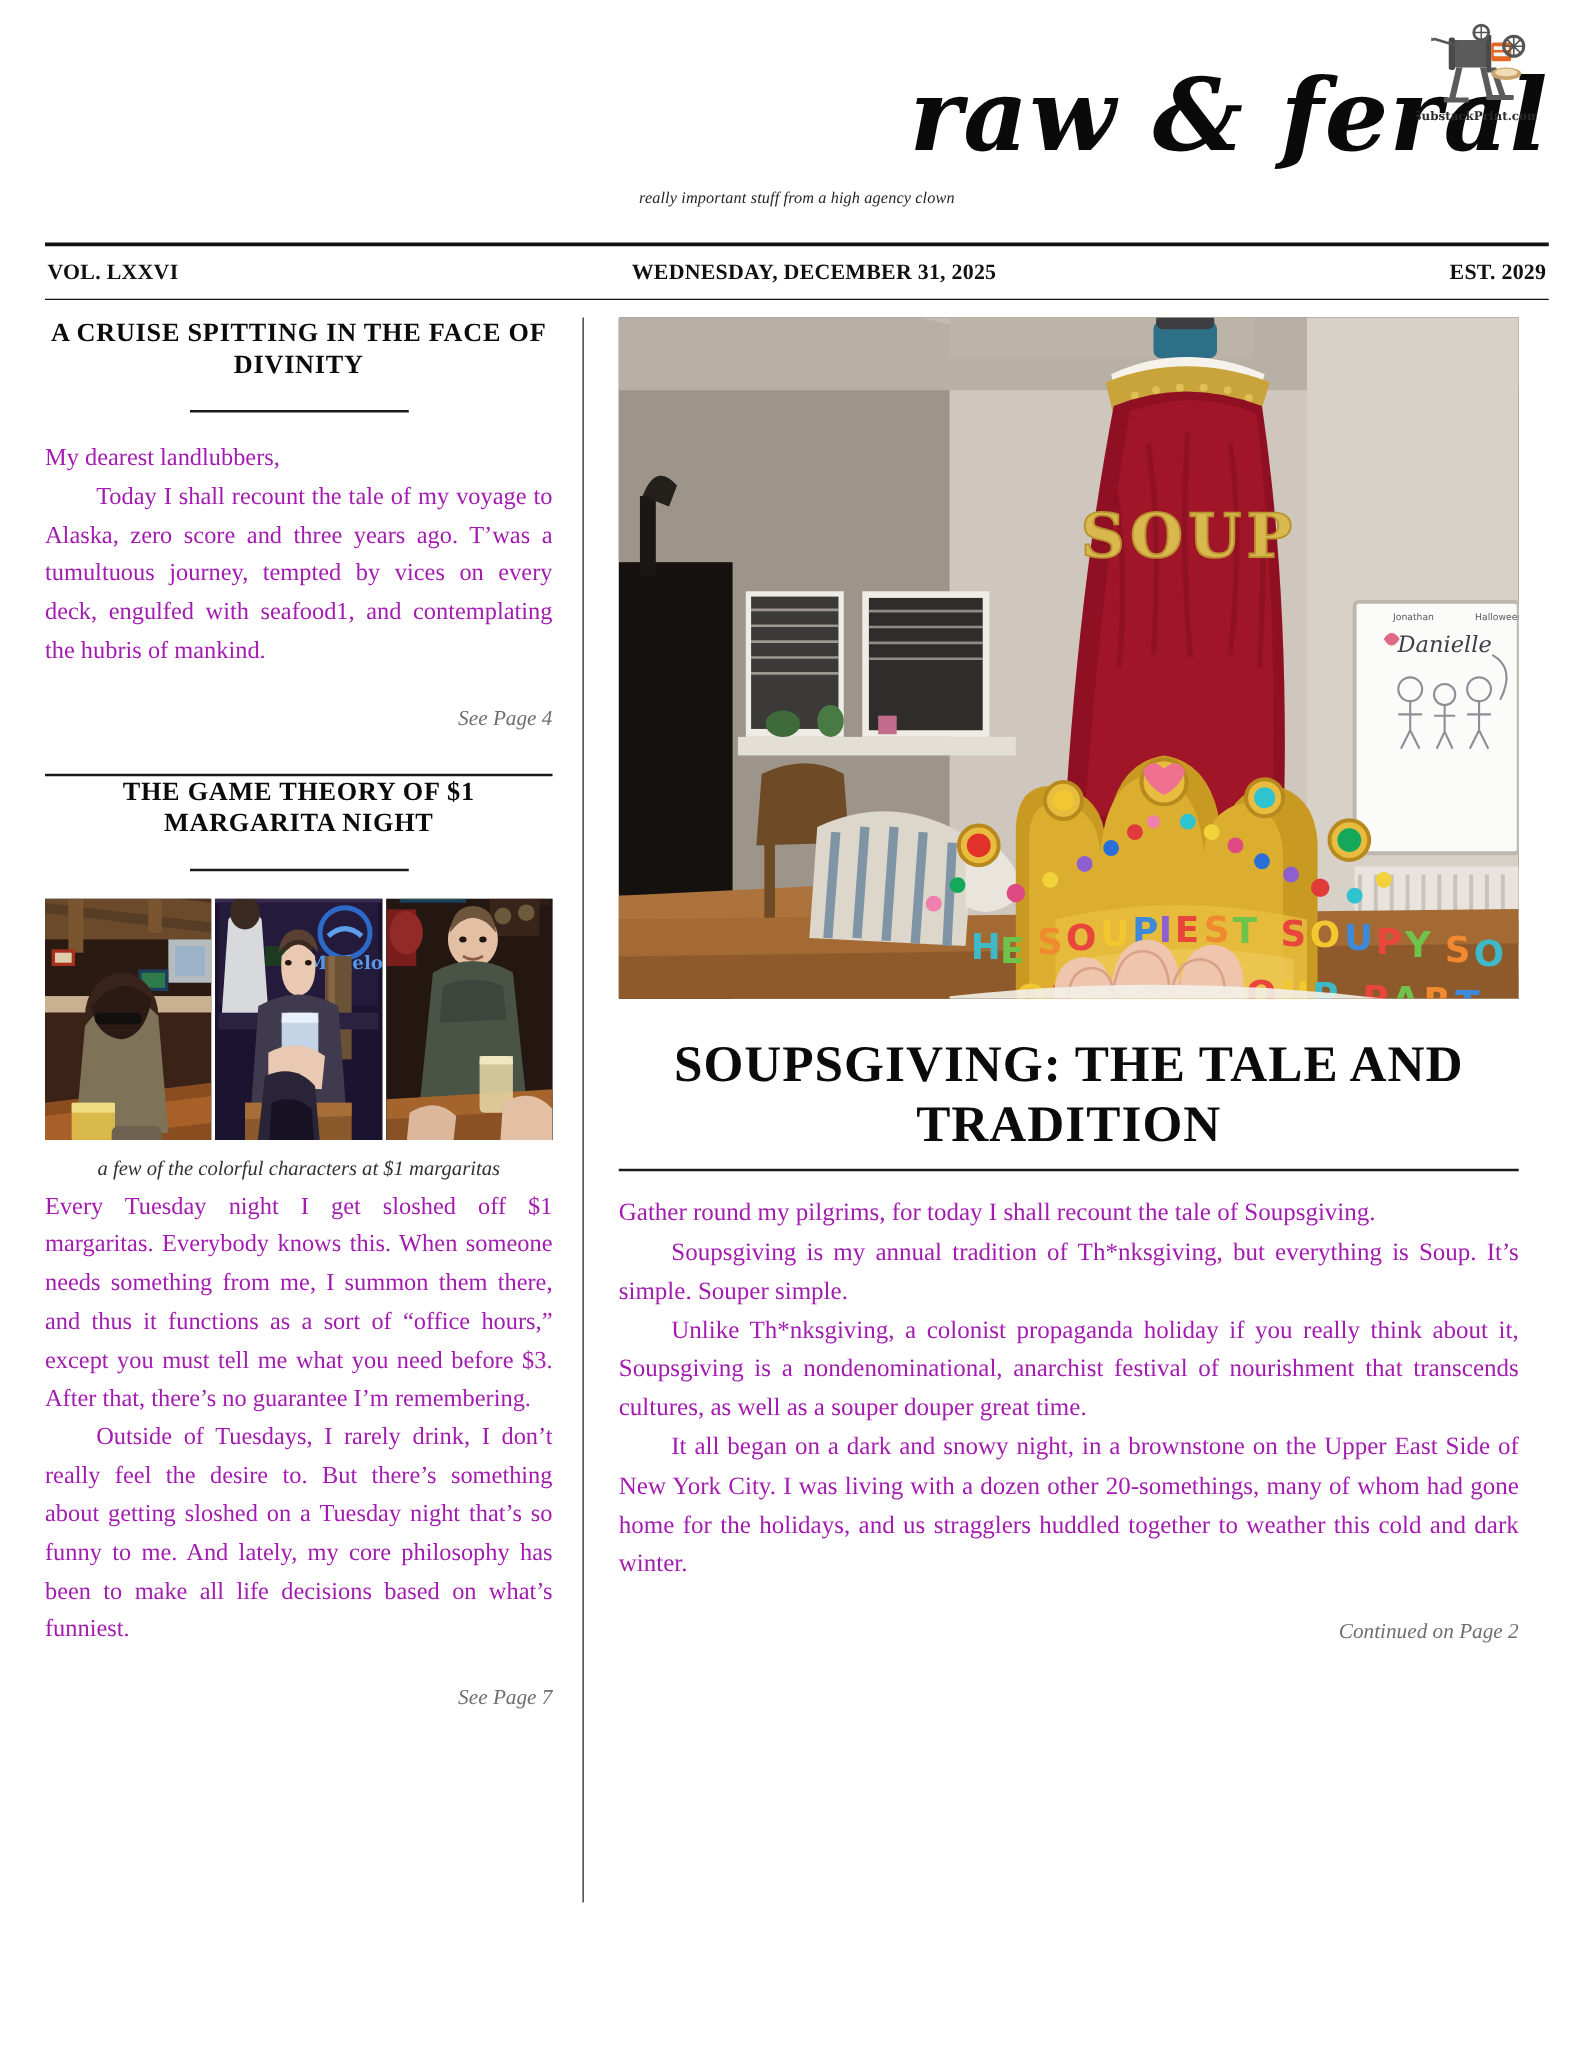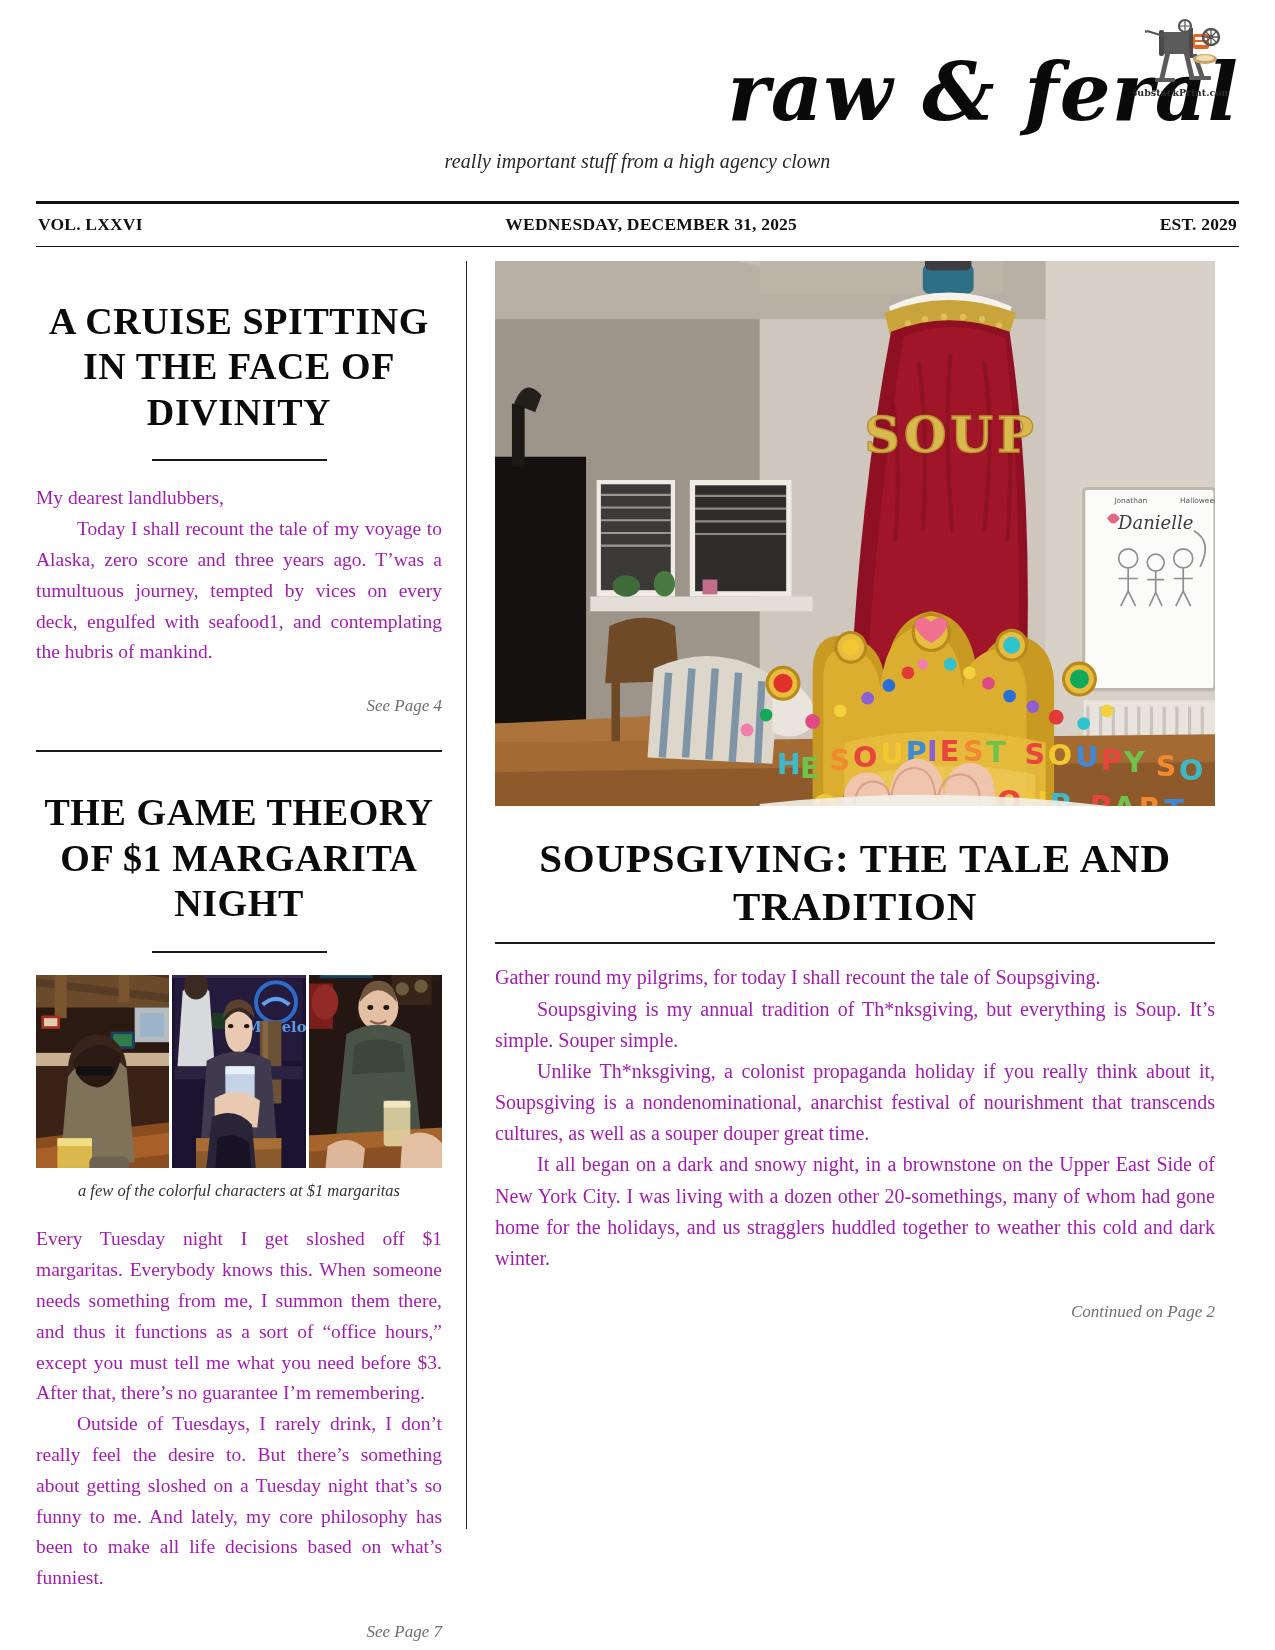--- a/index.html
+++ b/index.html
@@ -23,21 +23,21 @@
     font-family: "DejaVu Serif", "Liberation Serif", serif;
     font-style: italic; font-weight: 700;
     font-size: 80px; line-height: 1.02;
     letter-spacing: 1px;
     color: #0a0a0a;
     text-align: right;
   }
   .tagline {
     margin-top: 16px;
     font-family: "Liberation Serif", "DejaVu Serif", serif;
-    font-style: italic; font-size: 20px; color: #262626;
+    font-style: italic; font-size: 13px; color: #262626;
     letter-spacing: .1px;
   }
 
   
   .rule-thick { margin-top: 28px; border-top: 3.5px solid #111; }
   .dateline {
     display: flex; align-items: baseline; justify-content: flex-start;
     padding: 10px 2px 11px;
     font-family: "Liberation Serif", "DejaVu Serif", serif;
     font-weight: 700; font-size: 17.5px; letter-spacing: .2px;
@@ -51,21 +51,21 @@
   .columns { display: flex; margin-top: 14px; height: 1268px; }
   .col-left  { width: 430px; padding-right: 24px; }
   .col-right { width: 749px; padding-left: 28px; border-left: 1.5px solid #222; }
 
   
   .headline {
     text-align: center; font-weight: 700; color: #0b0b0b;
     font-family: "Liberation Serif", "DejaVu Serif", serif;
     letter-spacing: .6px;
   }
-  .headline.h-left { font-size: 38px; line-height: 1.2; margin-top: 38px; }
+  .headline.h-left { font-size: 21px; line-height: 1.2; }
   .headline.h-main { font-size: 41px; line-height: 1.18; letter-spacing: .8px; }
 
   .rule-short {
     width: 175px; height: 0; margin: 24px auto 22px;
     border-top: 2.4px solid #1a1a1a;
   }
   .rule-section { border-top: 2.2px solid #1a1a1a; margin: 34px 0 0; }
   .rule-headline-under { border-top: 2.2px solid #1a1a1a; margin: 12px auto 0; width: 100%; }
 
   
@@ -264,21 +264,21 @@
               <rect x="56" y="122" width="20" height="5" fill="#f6ecc8" opacity=".85"></rect>
               <path d="M70 150 q18 -10 30 4 l0 24 -32 2z" fill="#e3bfa4"></path>
               <path d="M14 156 q16 -10 28 2 l-2 18 -28 0z" fill="#dcb79c"></path>
             </svg>
               </div>
           </div>
         </div>
 
         <div class="caption small">a few of the colorful characters at $1 margaritas</div>
 
-        <div class="body" style="margin-top:22px">
+        <div class="body" style="margin-top:4px">
           <p>Every Tuesday night I get sloshed off $1 margaritas. Everybody knows this. When someone needs something from me, I summon them there, and thus it functions as a sort of “office hours,” except you must tell me what you need before $3. After that, there’s no guarantee I’m remembering.</p>
           <p class="indent">Outside of Tuesdays, I rarely drink, I don’t really feel the desire to. But there’s something about getting sloshed on a Tuesday night that’s so funny to me. And lately, my core philosophy has been to make all life decisions based on what’s funniest.</p>
         </div>
         <div class="seepage">See Page 7</div>
       </div>
     </div>
 
     <div class="col-right">
 
       <div class="photo-main">

